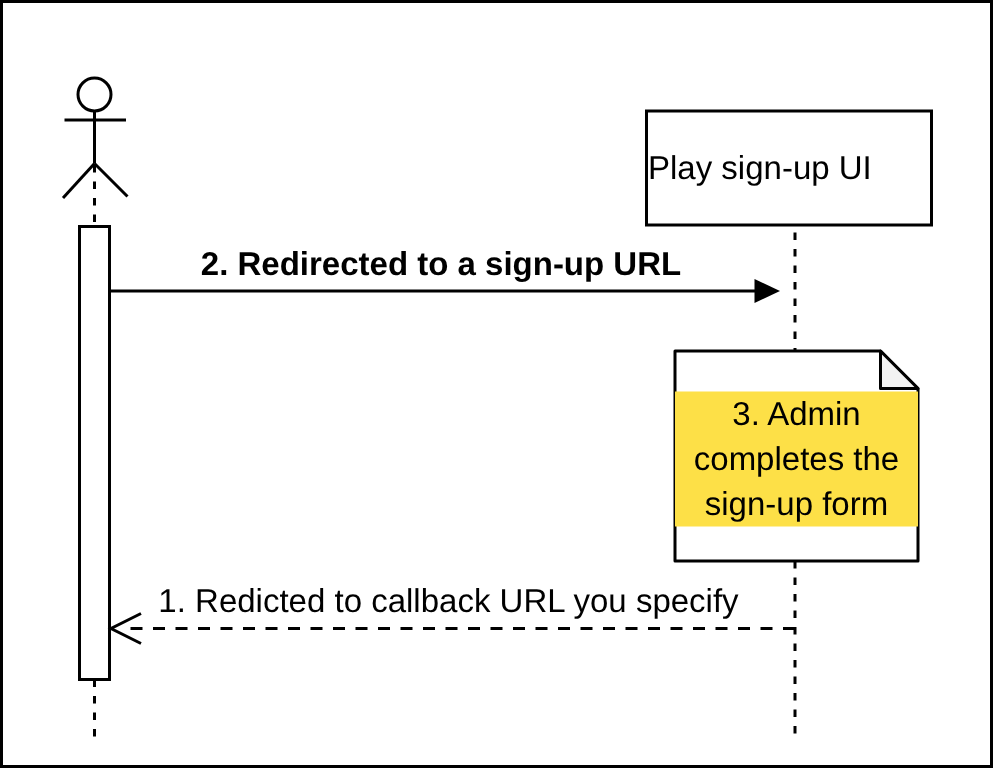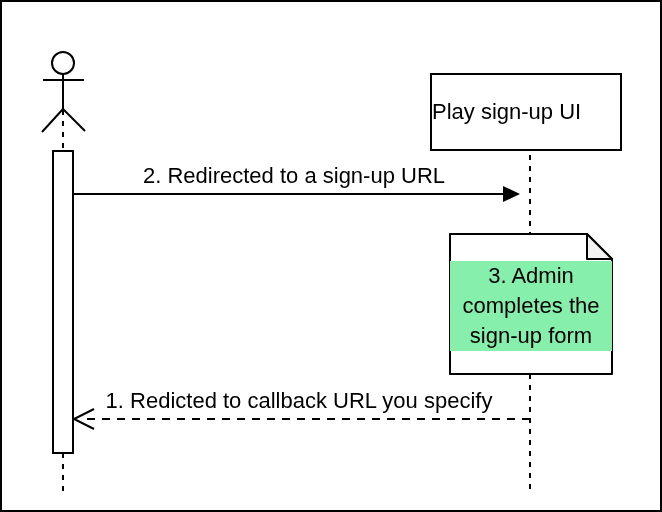--- a/index.html
+++ b/index.html
@@ -26,23 +26,23 @@
   }
   .label {
     position: absolute;
     color: #000000;
     font-size: 22px;
     line-height: 30px;
     text-align: center;
     white-space: pre-line;
   }
   .step1-label   { left: 77px;  top: 32px;  width: 240px; }
-  .msg2-label    { left: 92px;  top: 159px; width: 400px; }
+  .msg2-label    { left: 92px;  top: 159px; width: 400px; font-weight: bold; }
   .msg4-label    { left: 97px;  top: 384px; width: 400px; }
-  .note-label    { left: 448px; top: 259px; width: 162px; background: #86efac; }
+  .note-label    { left: 448px; top: 259px; width: 162px; background: #fde047; }
   .participant-box {
     position: absolute;
     left: 428px;
     top: 31px;
     width: 192px;
     height: 78px;
     box-sizing: border-box;
     border: 2px solid #000000;
     background: #ffffff;
     display: flex;

